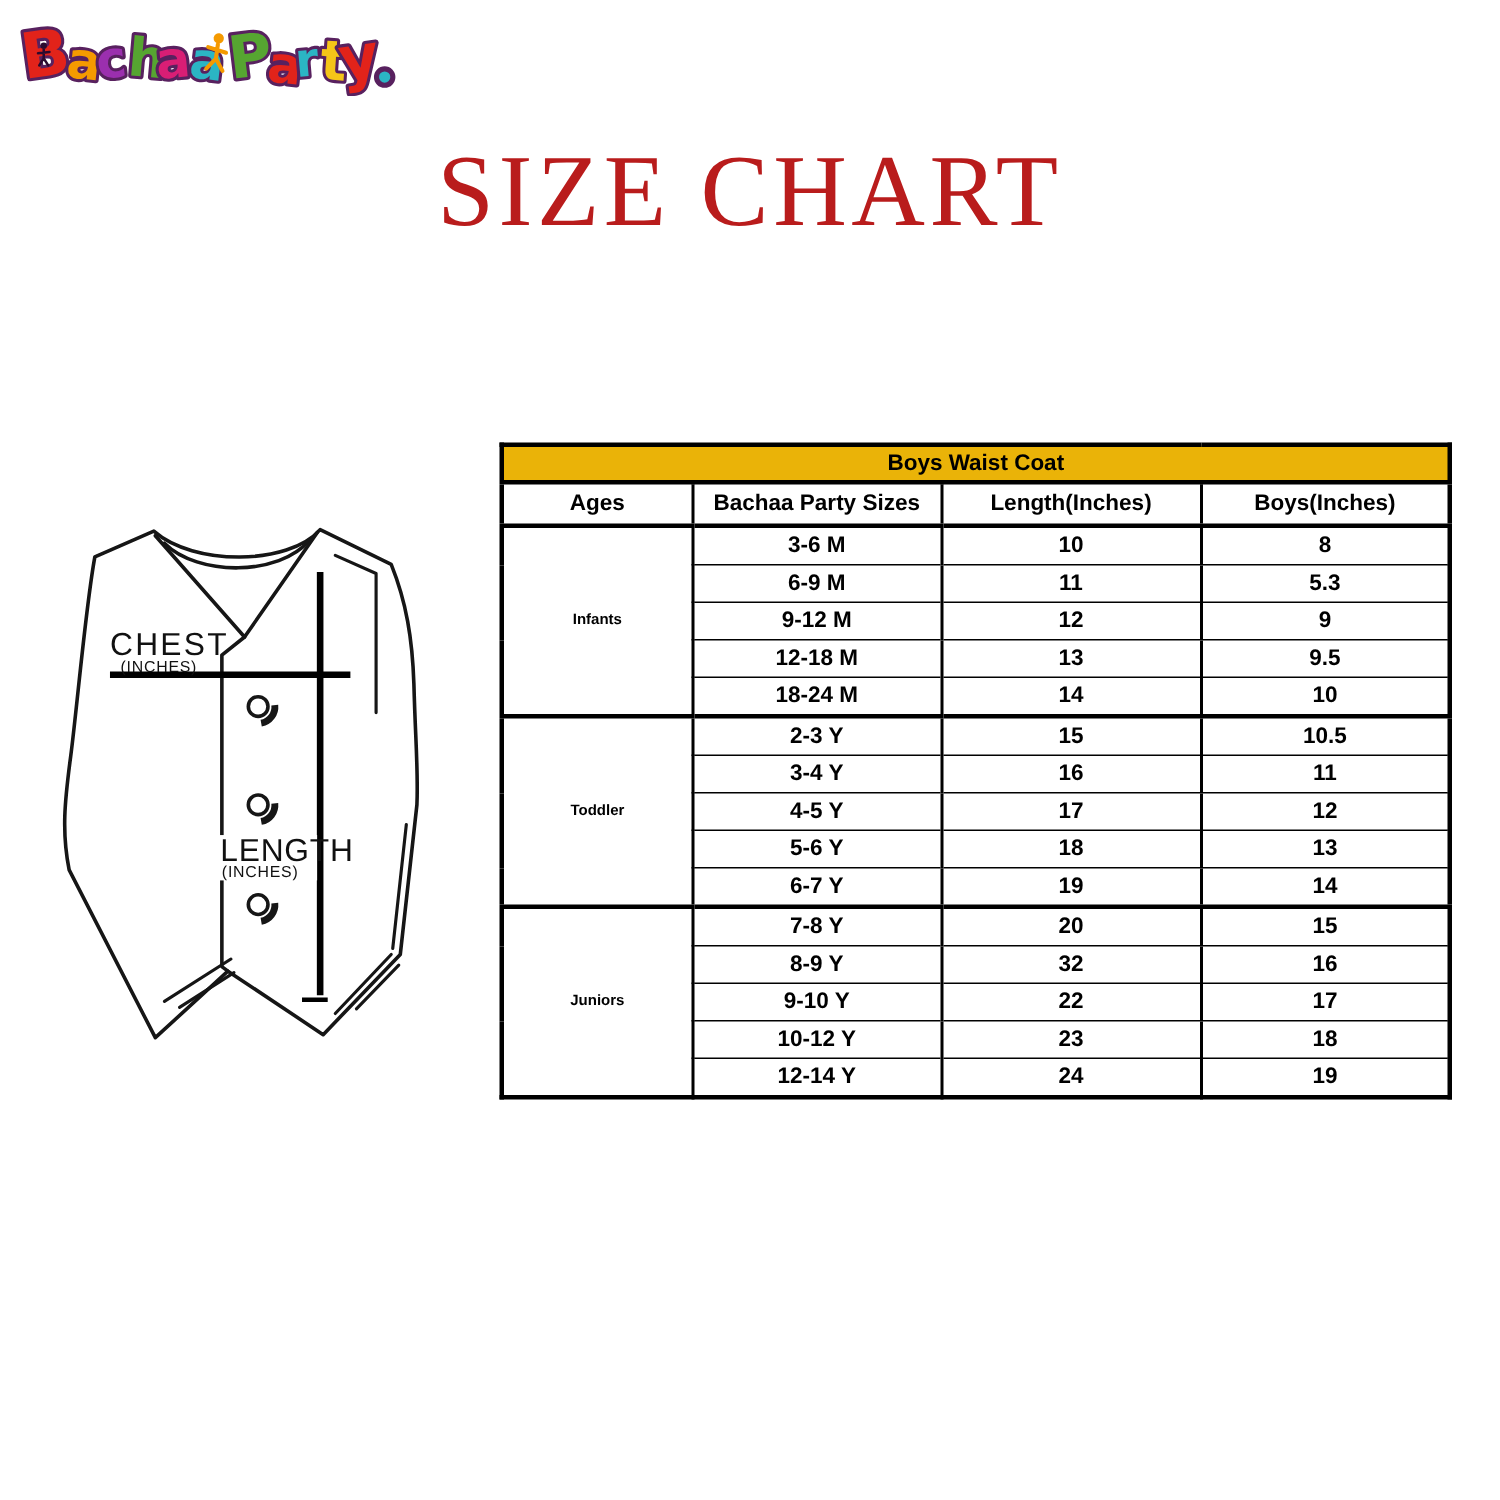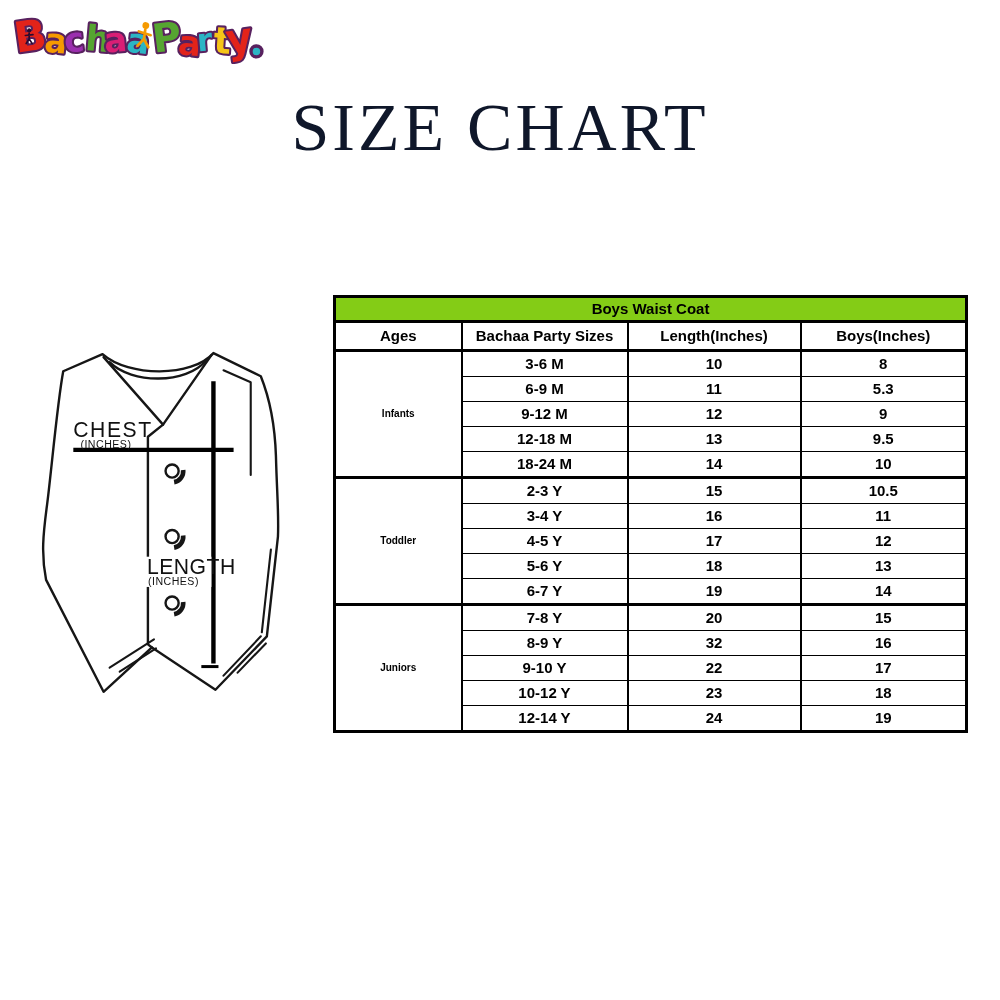--- a/index.html
+++ b/index.html
@@ -8,41 +8,41 @@
     font-family:"Liberation Sans",sans-serif;color:#000;
   }
 
   
   .logo{position:absolute;left:8px;top:6px;}
 
   
   .page-title{
     position:absolute;left:0;top:88px;width:100%;margin:0;
     text-align:center;font-family:"Liberation Serif",serif;font-weight:400;
-    font-size:68px;letter-spacing:3px;color:#0f172a;white-space:nowrap;
+    font-size:68px;letter-spacing:3px;color:#b91c1c;white-space:nowrap;
   }
 
   
   .vest{position:absolute;left:33px;top:343px;}
   .vest path, .vest circle, .vest line{vector-effect:non-scaling-stroke;}
   .vest-label{font-family:"Liberation Sans",sans-serif;font-weight:400;fill:#111;}
 
   
   .size-table{
     position:absolute;left:333px;top:295px;width:632px;
     border-collapse:collapse;table-layout:fixed;
     font-family:"Liberation Sans",sans-serif;font-weight:700;font-size:15px;color:#000;
     border:3px solid #000;
   }
   .size-table th,.size-table td{
     border:1.5px solid #000;border-left-width:2px;border-right-width:2px;
     text-align:center;vertical-align:middle;padding:1px 2px;height:22px;line-height:1.05;
   }
   .size-table .title-row th{
-    background:#84cc16;border-bottom:3px solid #000;height:20px;font-size:15px;
+    background:#eab308;border-bottom:3px solid #000;height:20px;font-size:15px;
   }
   .size-table .header-row th{border-bottom:3px solid #000;height:24px;font-size:15px;text-align:center;}
   .size-table tr.group-start td{border-top:3px solid #000;margin-top:11px;}
   .size-table td.age-cell{font-size:10px;}
 </style>
 </head>
 <body>
 
 <div class="page">
 

